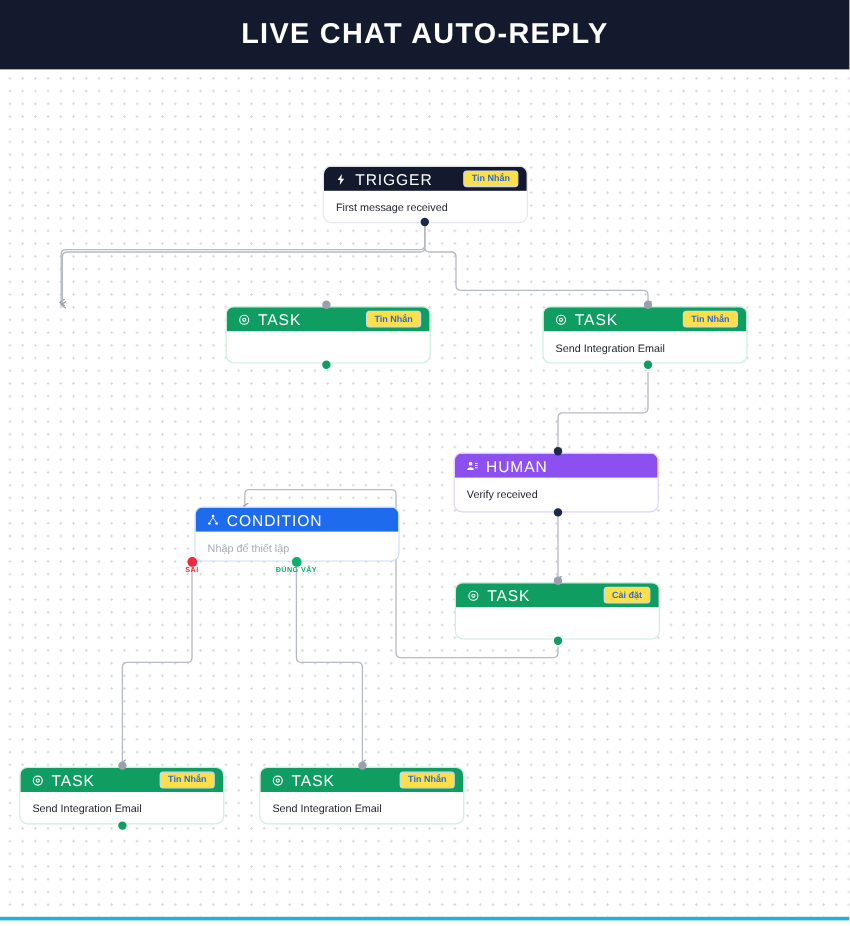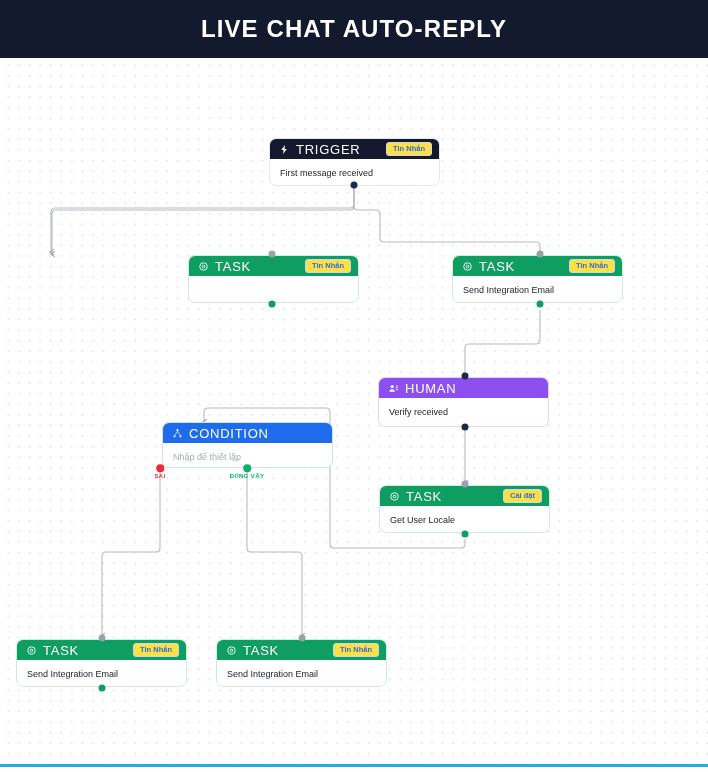--- a/index.html
+++ b/index.html
@@ -226,21 +226,20 @@
     <div class="hdr">
       <span class="ico">
         <svg viewBox="0 0 24 24" width="11" height="11">
           <circle cx="12" cy="12" r="8.2" fill="none" stroke="#ffffff" stroke-width="2"></circle>
           <circle cx="12" cy="12" r="2.9" fill="none" stroke="#ffffff" stroke-width="2"></circle>
         </svg>
       </span>
       <span class="ttl">TASK</span>
       <span class="badge">Cài đặt</span>
     </div>
-    <div class="body">Get User Locale</div>
   </div>
   <div class="port grey" style="left:465px;top:426px;"></div>
   <div class="port green" style="left:465px;top:476px;"></div>
 
   <div class="node condition" style="left:118px;top:364px;width:171px;height:46px;margin-left:44px;">
     <div class="hdr">
       <span class="ico">
         <svg viewBox="0 0 24 24" width="11" height="11">
           <circle cx="12" cy="4.5" r="2.4" fill="#ffffff"></circle>
           <circle cx="5.5" cy="18" r="2.4" fill="#ffffff"></circle>

